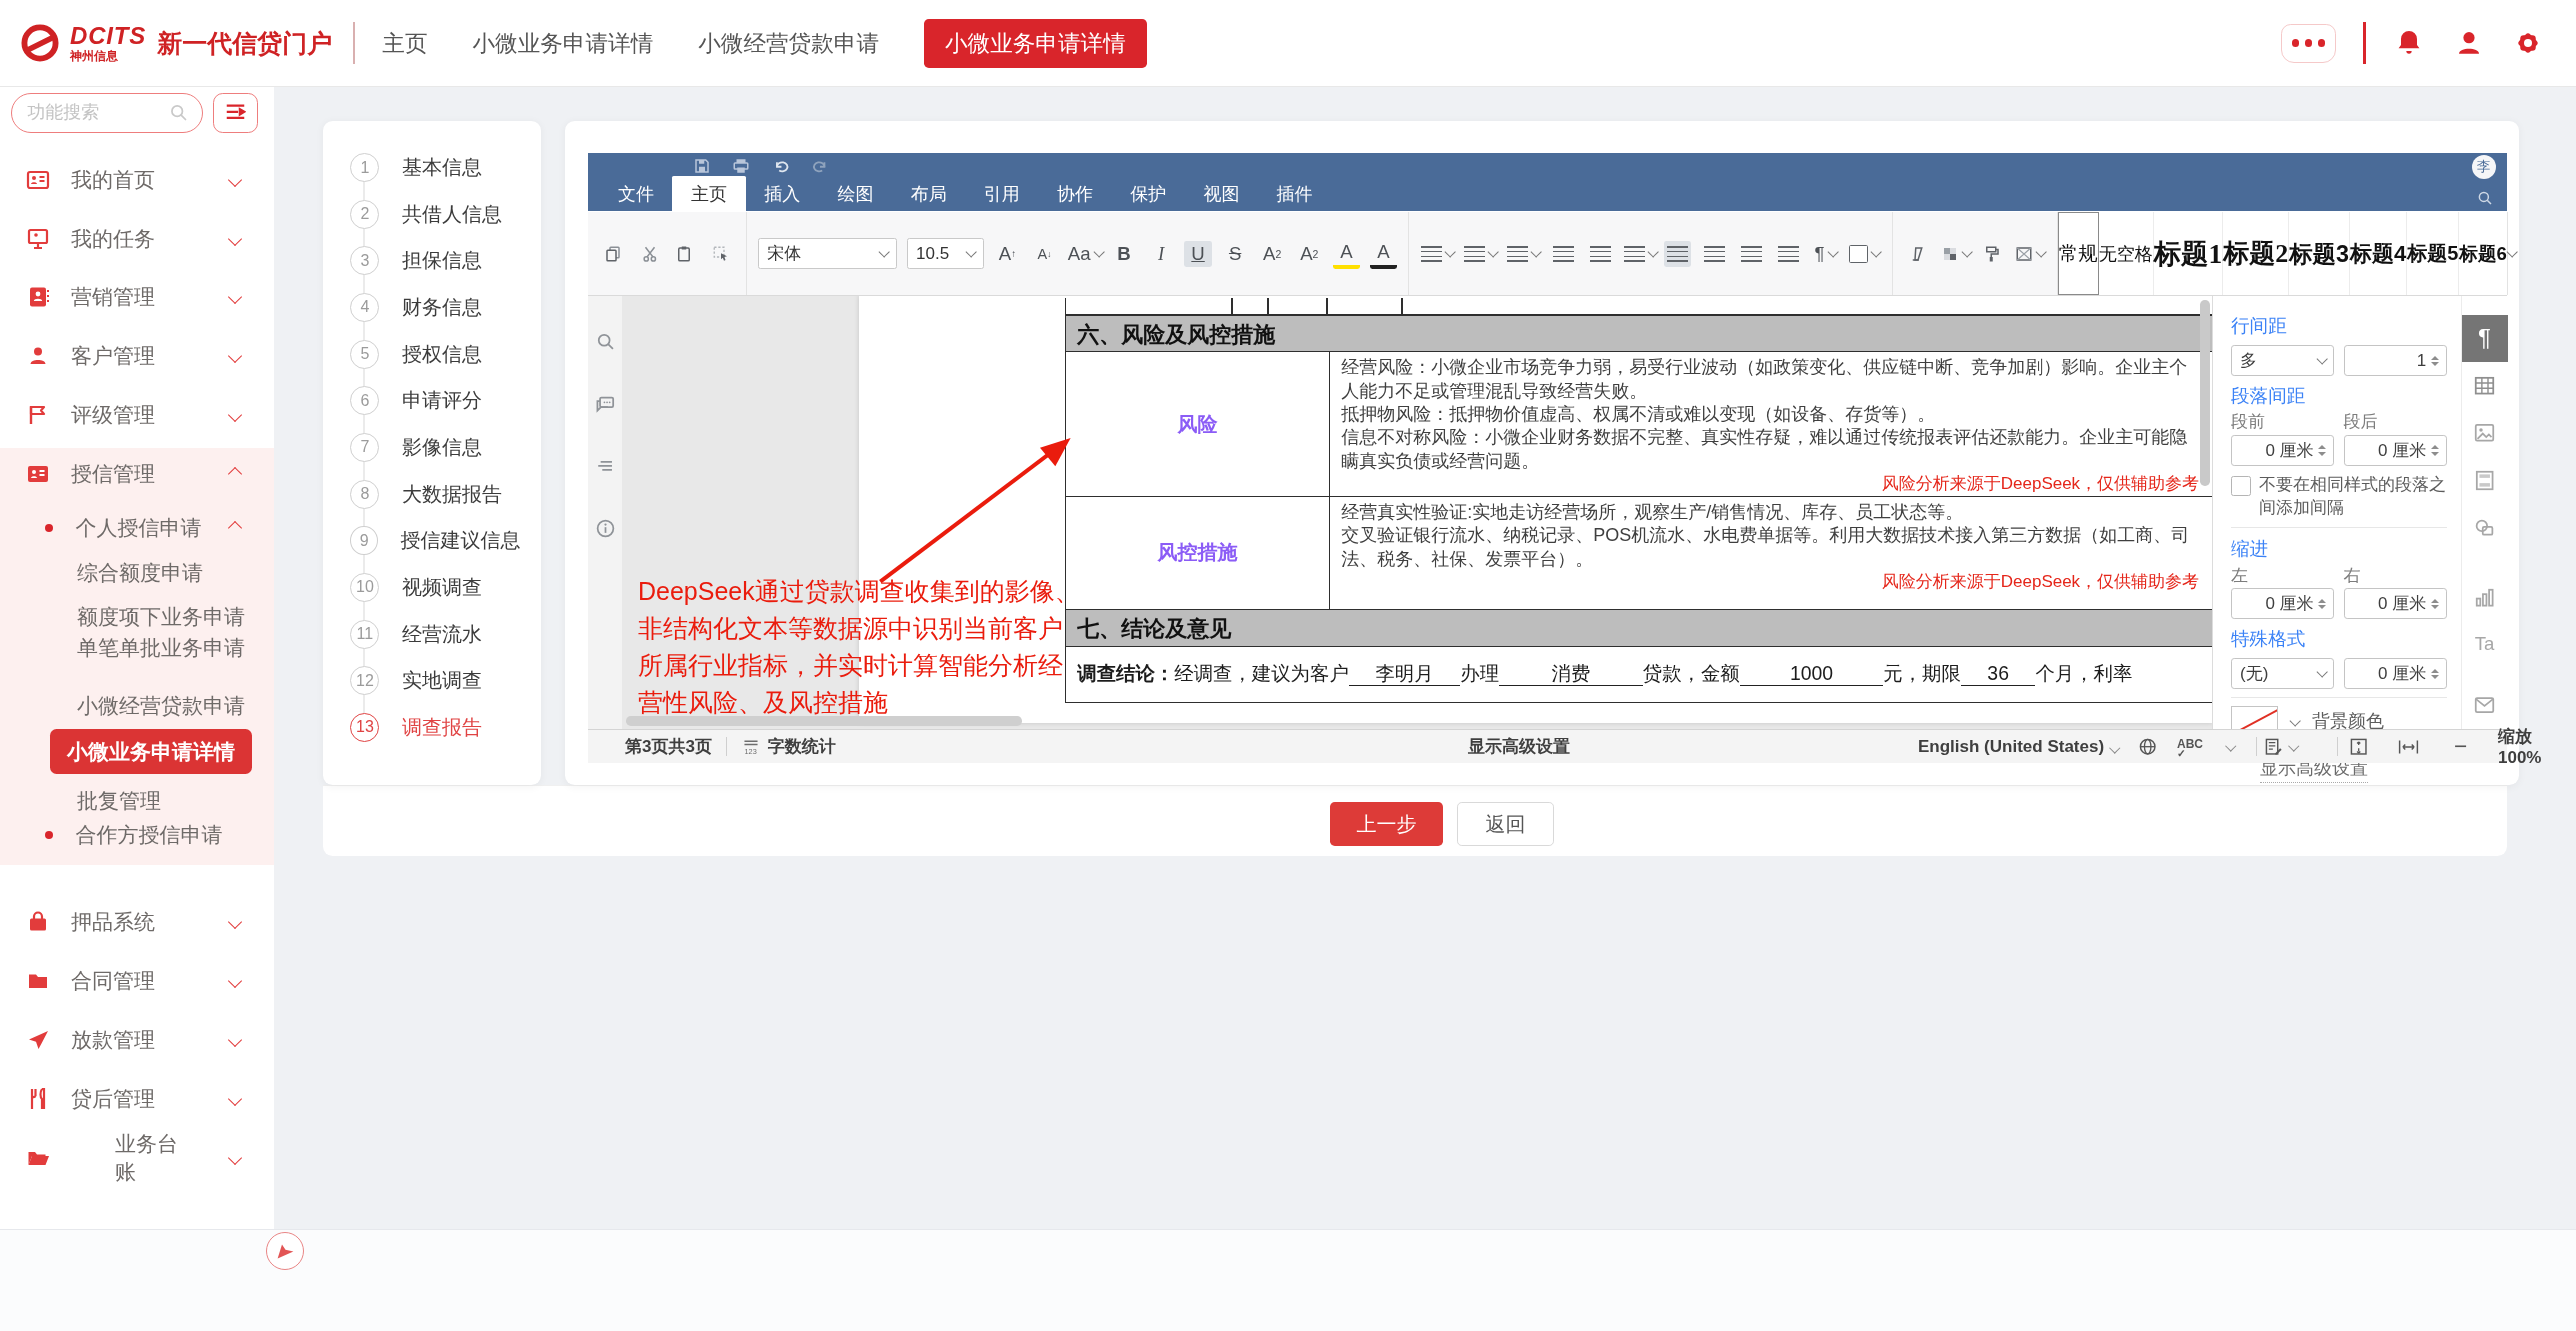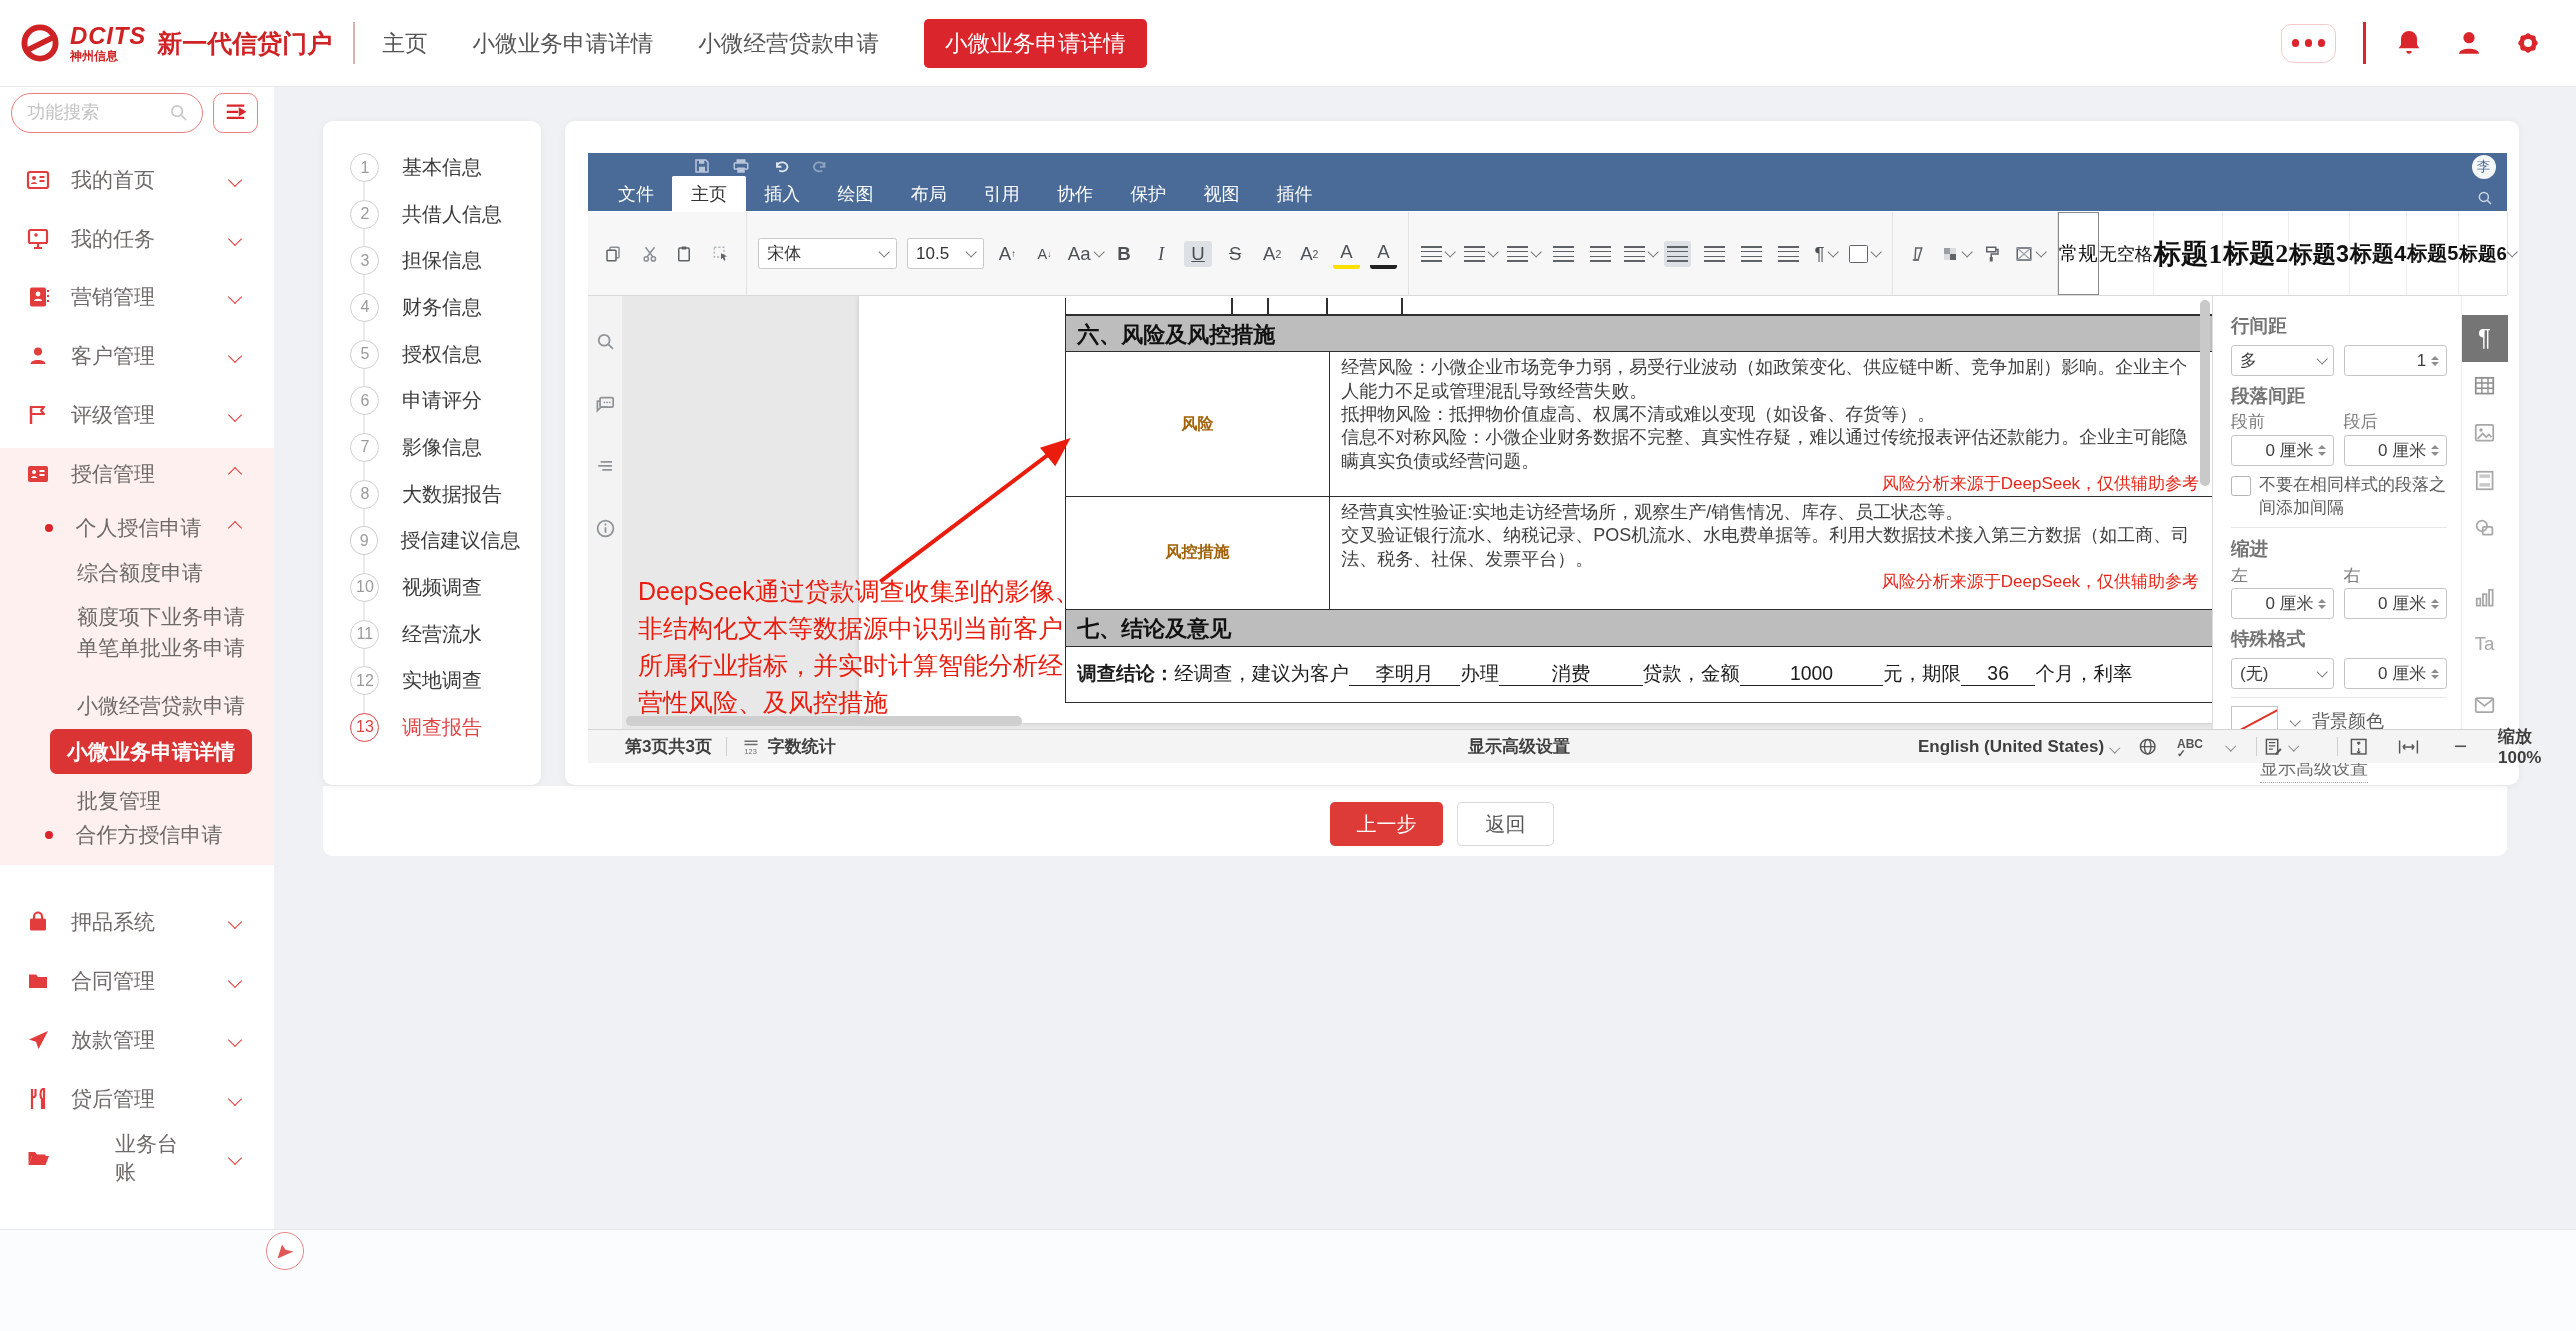--- a/index.html
+++ b/index.html
@@ -100,40 +100,40 @@
   .canvas{position:absolute;left:622px;top:295px;width:1590px;height:434px;background:#e8e8e8;overflow:hidden;z-index:5;}
   .page{position:absolute;left:237px;top:0;width:1354px;height:428px;background:#fff;box-shadow:0 0 4.8px rgba(0,0,0,.15);
         border-right:0.8px dashed #b9c6da;box-sizing:border-box;}
   .doc-col{position:absolute;left:206px;top:3.2px;width:1148px;box-sizing:border-box;}
   .partial-row{position:relative;height:16px;border-left:1.6px solid #2e2e2e;border-right:1.6px solid #2e2e2e;border-bottom:1.6px solid #2e2e2e;}
   .pcol{position:absolute;top:0;width:1.6px;height:100%;background:#2e2e2e;}
   .sec-hdr{background:#bdbdbd;border:1.6px solid #2e2e2e;border-top-width:1.6px;height:37px;line-height:37px;
            font-size:22px;font-weight:bold;color:#111;padding-left:11.3px;box-sizing:border-box;}
   .sec-hdr.h7{border-top:none;}
   .risk-row{display:flex;border-left:1.6px solid #2e2e2e;border-right:1.6px solid #2e2e2e;border-bottom:1.6px solid #2e2e2e;box-sizing:border-box;}
-  .risk-label{width:264px;display:flex;align-items:center;justify-content:center;font-size:16px;font-weight:bold;color:#a16207;
+  .risk-label{width:264px;display:flex;align-items:center;justify-content:center;font-size:20px;font-weight:bold;color:#8b5cf6;
               border-right:1.6px solid #2e2e2e;box-sizing:border-box;flex-shrink:0;}
   .risk-body{flex:1;padding:4px 9.7px 1.6px 11.3px;font-size:18px;line-height:23.4px;color:#3f3f3f;}
   .risk-note{text-align:right;color:#e5261a;font-size:17px;line-height:21px;padding-right:3.2px;}
   .concl{border-left:1.6px solid #2e2e2e;border-right:1.6px solid #2e2e2e;border-bottom:1.6px solid #2e2e2e;background:#fff;
          padding:8px 13px 11.3px 11.3px;font-size:19.4px;line-height:36px;color:#1c1c1c;box-sizing:border-box;}
   .seg-b{font-weight:bold;}
   .blank{display:inline-block;border-bottom:1.6px solid #222;text-align:center;padding:0 11.3px;line-height:24px;}
   .b-sm{min-width:52px;} .b-md{min-width:89px;} .b-lg{min-width:121px;}
 
   .annotation{position:absolute;left:16px;top:278px;width:446px;font-size:25px;line-height:37px;color:#ea1c0d;
               font-weight:500;z-index:9;}
   .arrow-svg{position:absolute;left:226px;top:121px;z-index:9;}
   .hscroll{position:absolute;left:4px;top:421px;width:396px;height:9.7px;background:#cfcfcf;border-radius:4.8px;}
   .vscroll{position:absolute;right:2.4px;top:4.8px;width:9.7px;height:186px;background:#c9c9c9;border-radius:4.8px;}
 
   
   .panel{position:absolute;left:2212px;top:295px;width:249px;height:434px;background:#fff;border-left:0.8px solid #dcdcdc;
          box-sizing:border-box;padding:11.3px 14.5px 0 18px;z-index:6;font-size:18px;color:#555;}
-  .p-title{font-size:18.6px;font-weight:bold;color:#737373;margin:6.5px 0 6.5px;}
+  .p-title{font-size:18.6px;font-weight:normal;color:#3b82f6;margin:6.5px 0 6.5px;}
   .p-row{display:flex;gap:9.7px;margin-bottom:6.5px;}
   .p-sub{flex:1;font-size:17px;color:#7c7c7c;}
   .p-input{flex:1;height:31px;border:0.8px solid #c4c4c4;border-radius:3.2px;display:flex;align-items:center;
            padding:0 6.5px 0 8px;box-sizing:border-box;background:#fff;font-size:17px;color:#3e3e3e;cursor:pointer;}
   .p-input .val{flex:1;} .p-input .val.r{text-align:right;padding-right:4.8px;}
   .spin{display:flex;flex-direction:column;gap:2.4px;align-items:center;}
   .spin i{display:block;width:0;height:0;border-left:4px solid transparent;border-right:4px solid transparent;}
   .spin .u{border-bottom:4.8px solid #8d8d8d;} .spin .d{border-top:4.8px solid #8d8d8d;}
   .p-check{display:flex;gap:8px;margin:8px 0 4.8px;}
   .cbox{width:18px;height:18px;border:0.8px solid #b5b5b5;border-radius:2.4px;background:#fff;flex-shrink:0;margin-top:1.6px;}

